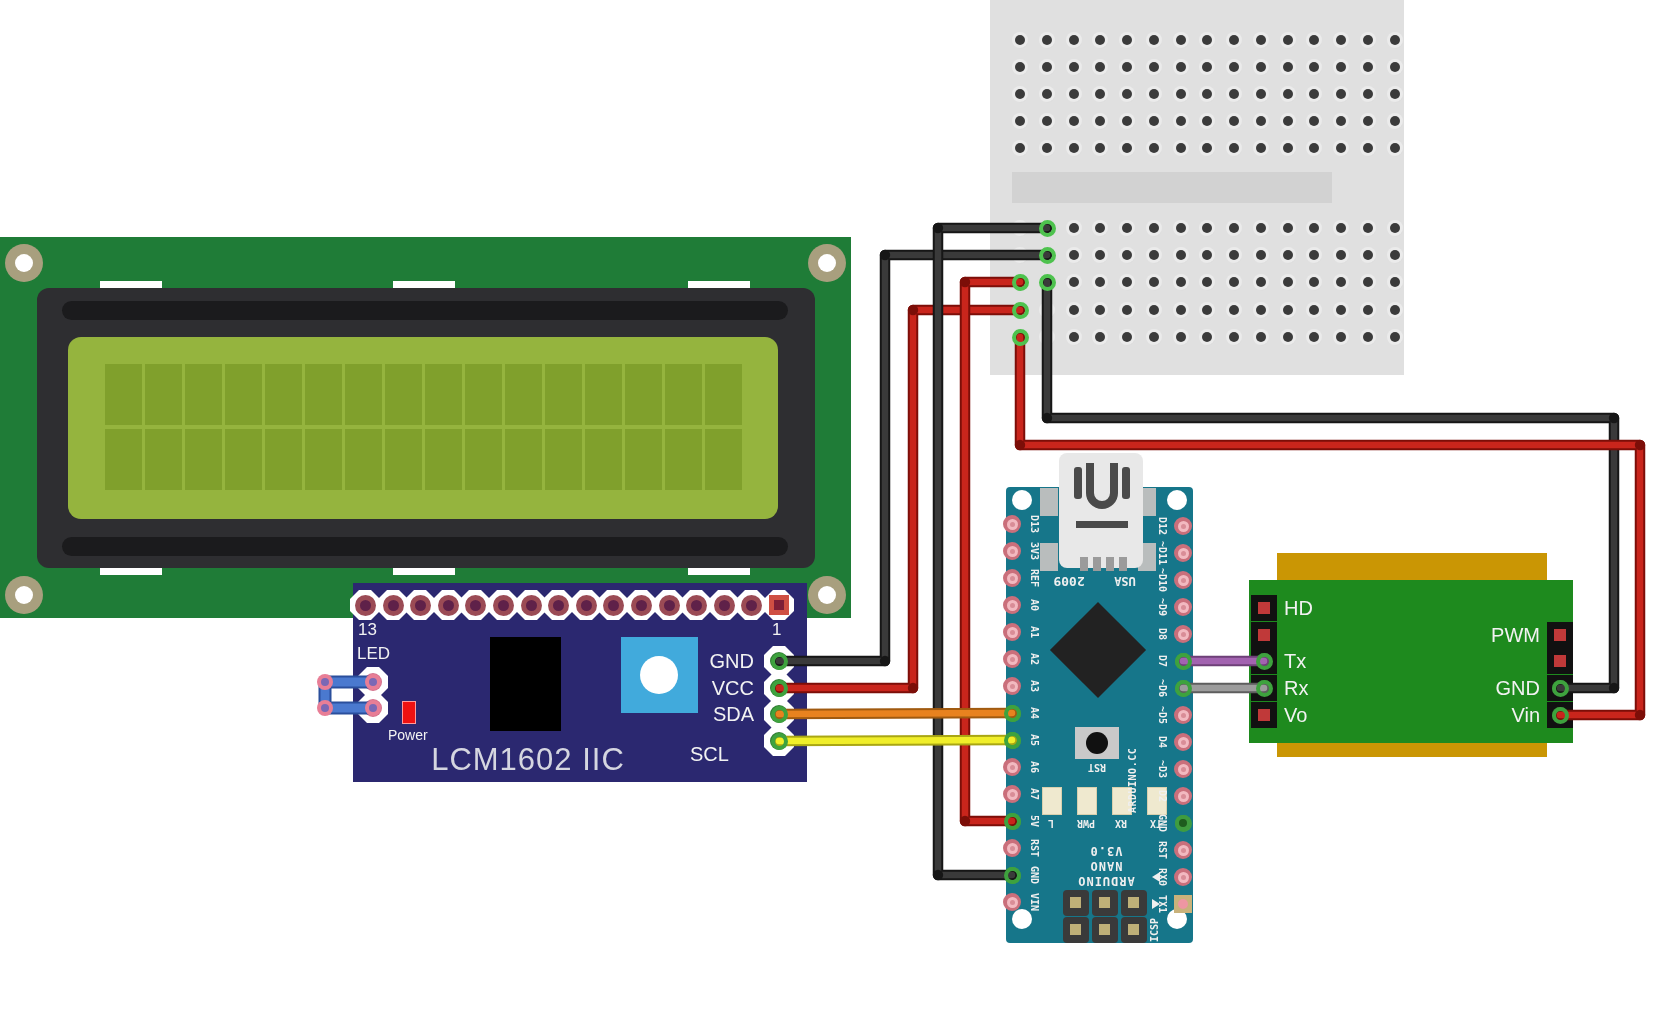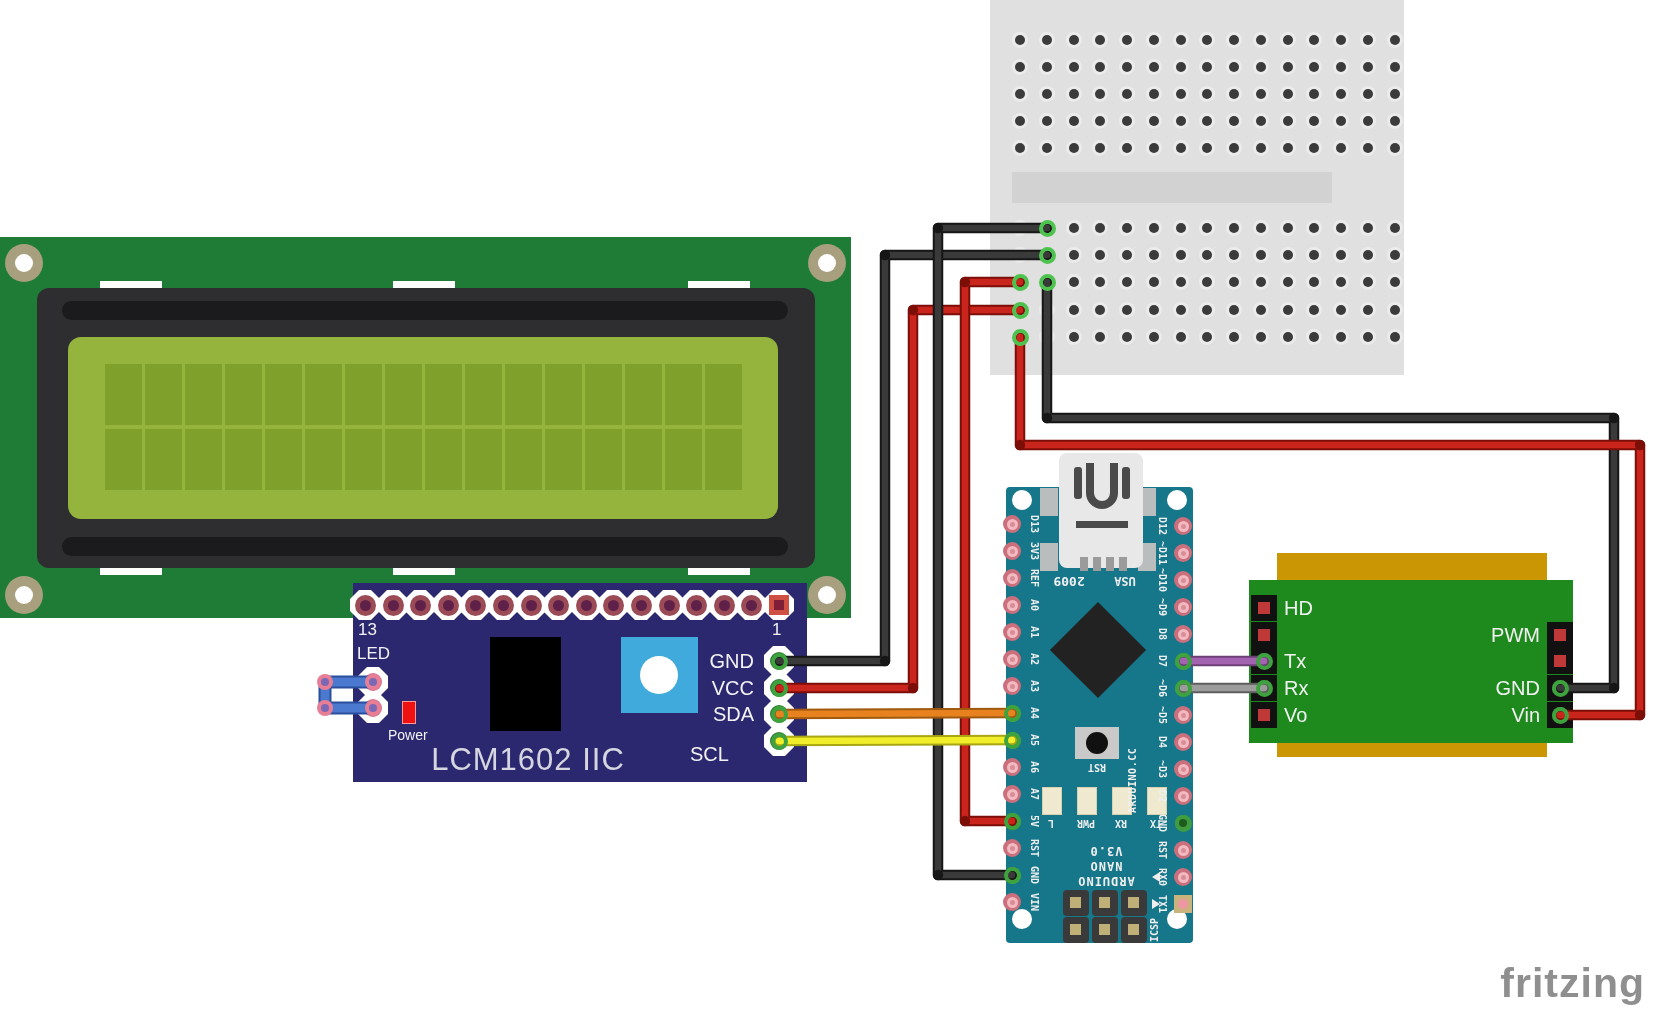--- a/index.html
+++ b/index.html
@@ -597,14 +597,13 @@
       <div style="position: absolute; left: 317px; top: 674px; width: 16px; height: 16px; border-radius: 50%; background: rgb(232, 126, 150);"></div>
       <div style="position: absolute; left: 321px; top: 678px; width: 8px; height: 8px; border-radius: 50%; background: rgb(122, 104, 181);"></div>
       <div style="position: absolute; left: 365px; top: 674px; width: 16px; height: 16px; border-radius: 50%; background: rgb(232, 126, 150);"></div>
       <div style="position: absolute; left: 369px; top: 678px; width: 8px; height: 8px; border-radius: 50%; background: rgb(122, 104, 181);"></div>
       <div style="position: absolute; left: 317px; top: 700px; width: 16px; height: 16px; border-radius: 50%; background: rgb(232, 126, 150);"></div>
       <div style="position: absolute; left: 321px; top: 704px; width: 8px; height: 8px; border-radius: 50%; background: rgb(122, 104, 181);"></div>
       <div style="position: absolute; left: 365px; top: 700px; width: 16px; height: 16px; border-radius: 50%; background: rgb(232, 126, 150);"></div>
       <div style="position: absolute; left: 369px; top: 704px; width: 8px; height: 8px; border-radius: 50%; background: rgb(122, 104, 181);"></div>
     </div>
 
-  <div class="abs watermark" style="left:1398px;top:960px;width:247px;text-align:right;">fritzing</div>
 </div>
 
 </body></html>

